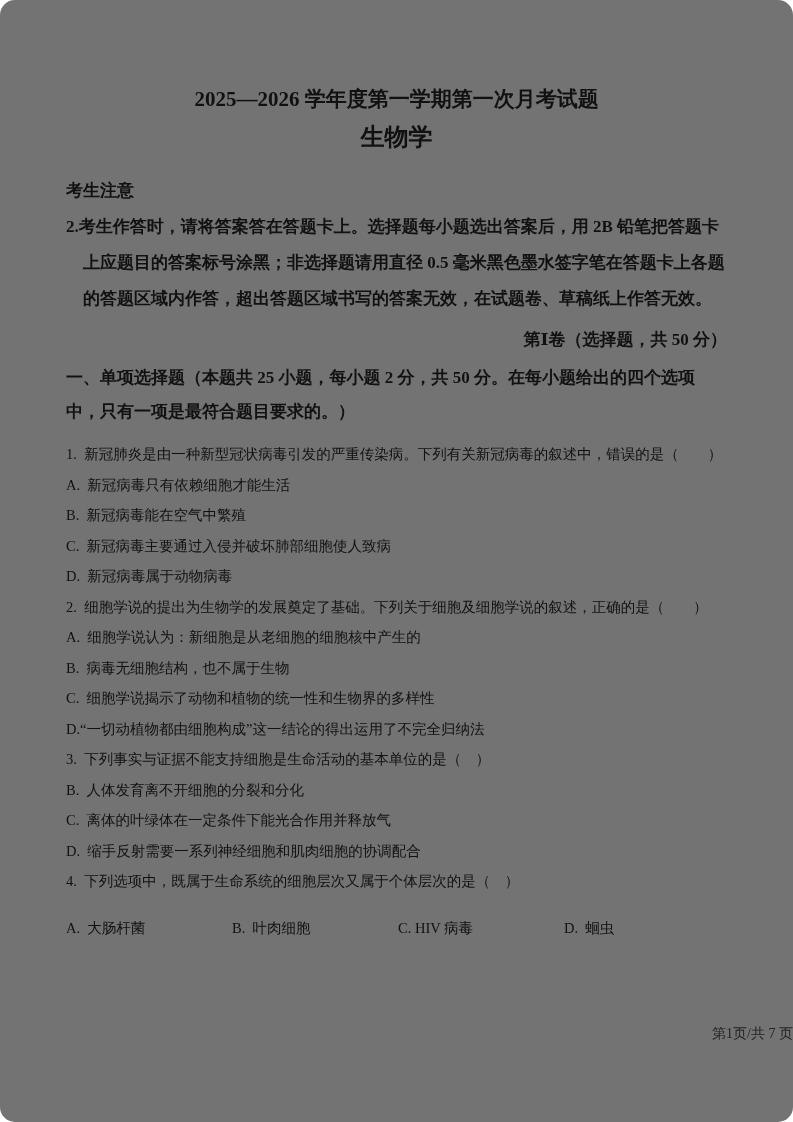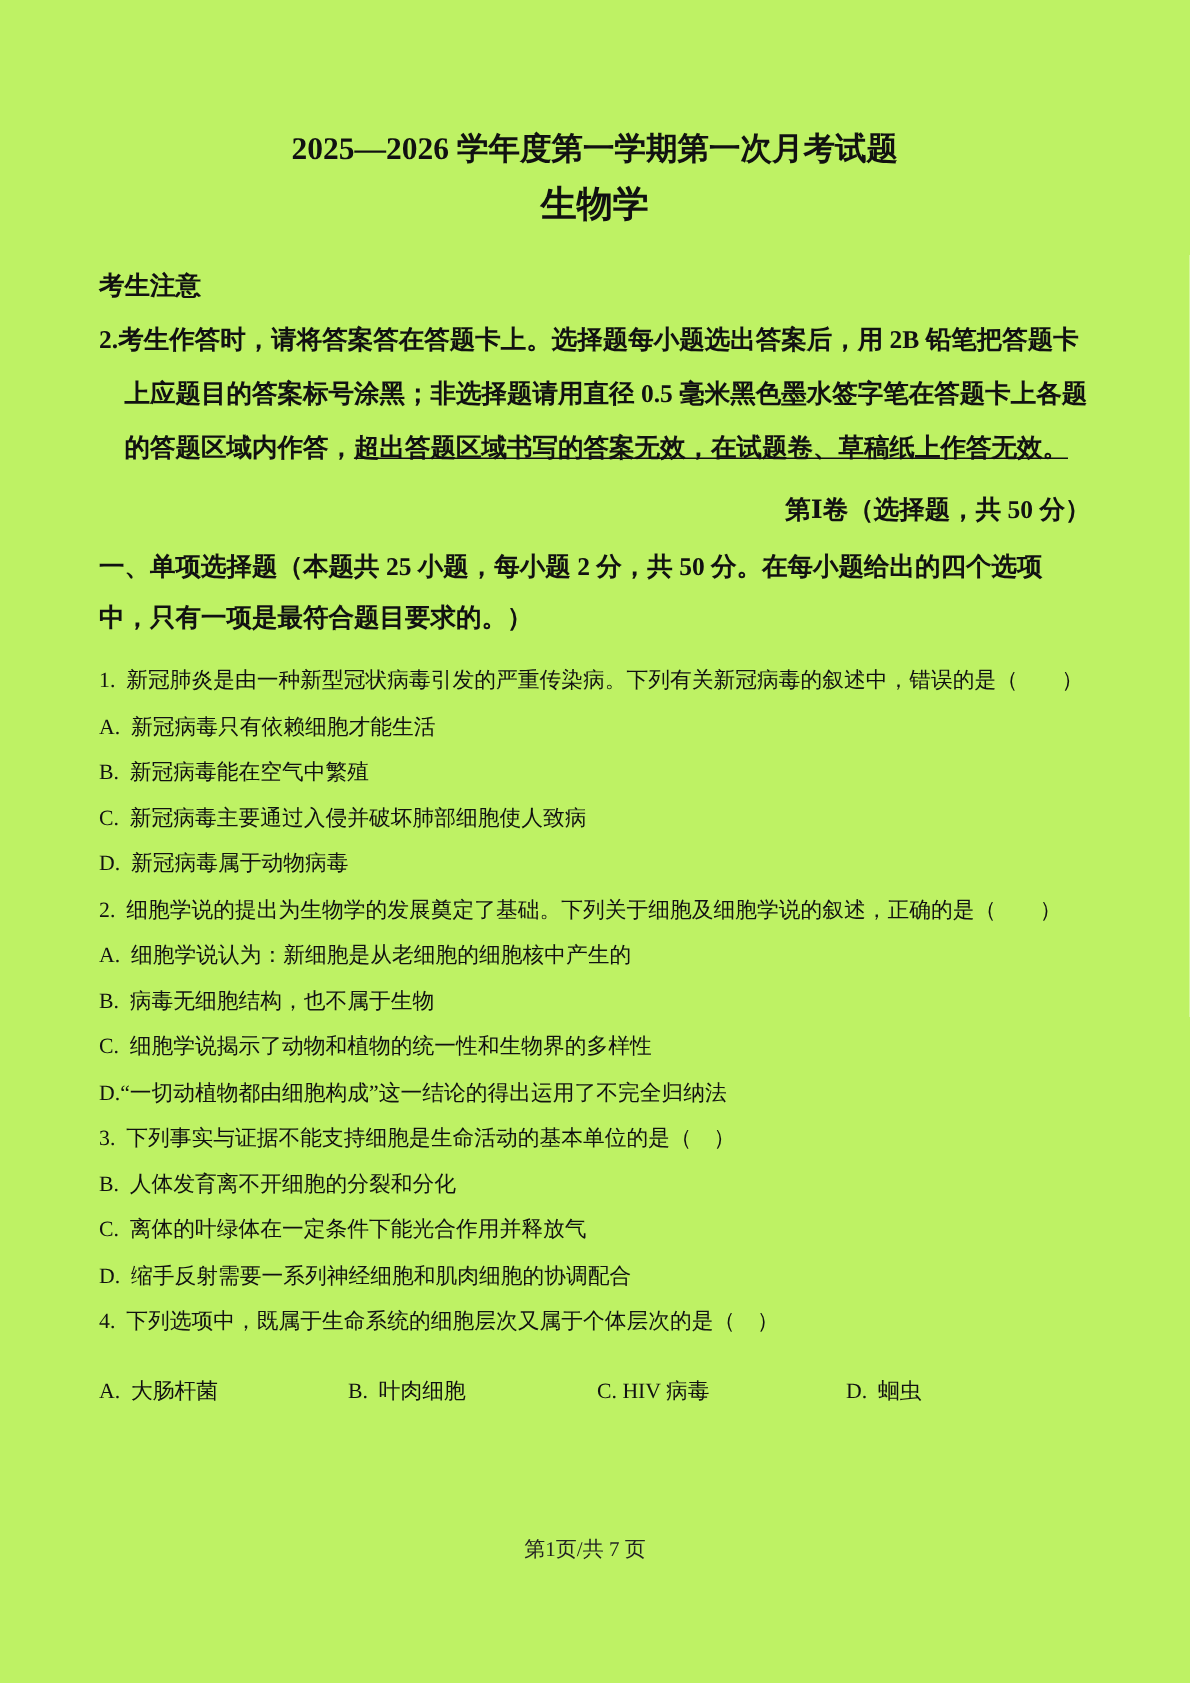--- a/index.html
+++ b/index.html
@@ -8,22 +8,23 @@
     width: 793px;
     height: 1122px;
     background: #ffffff;
     color: #111111;
     font-family: "Liberation Serif", "DejaVu Serif", serif;
   }
   .page {
     position: relative;
     width: 793px;
     height: 1122px;
-    background: #bef264;
+    background: #737373;
     overflow: hidden;
+    border-radius: 15px;
   }
   .content { padding: 0 66px; }
 
   .title {
     margin: 0;
     padding-top: 84px;
     font-size: 21px;
     font-weight: bold;
     text-align: center;
     line-height: 30px;
@@ -44,21 +45,21 @@
   }
   .notice-item {
     margin: 5px 0 0;
     font-size: 17px;
     font-weight: bold;
     line-height: 36px;
     padding-left: 17px;
     text-indent: -17px;
     white-space: pre-wrap;
   }
-  .underline { text-decoration: underline; }
+  .underline { }
 
   .section-heading {
     margin: 8px 0 0;
     font-size: 17px;
     font-weight: bold;
     text-align: right;
     line-height: 30px;
   }
   .section-intro {
     margin: 6px 0 0;
@@ -81,24 +82,24 @@
     line-height: 30.5px;
     white-space: pre-wrap;
     margin-top: 16px;
   }
   .option-row .opt { width: 166px; }
   .option-row .opt:last-child { width: auto; }
 
   .footer {
     position: absolute;
     left: 0;
-    right: 13px;
+    right: 0;
     top: 1024px;
     margin: 0;
-    text-align: center;
+    text-align: right;
     font-size: 14px;
     line-height: 20px;
     color: #222222;
   }
 </style>
 </head>
 <body>
 
 <div class="page">
   <div class="content">

